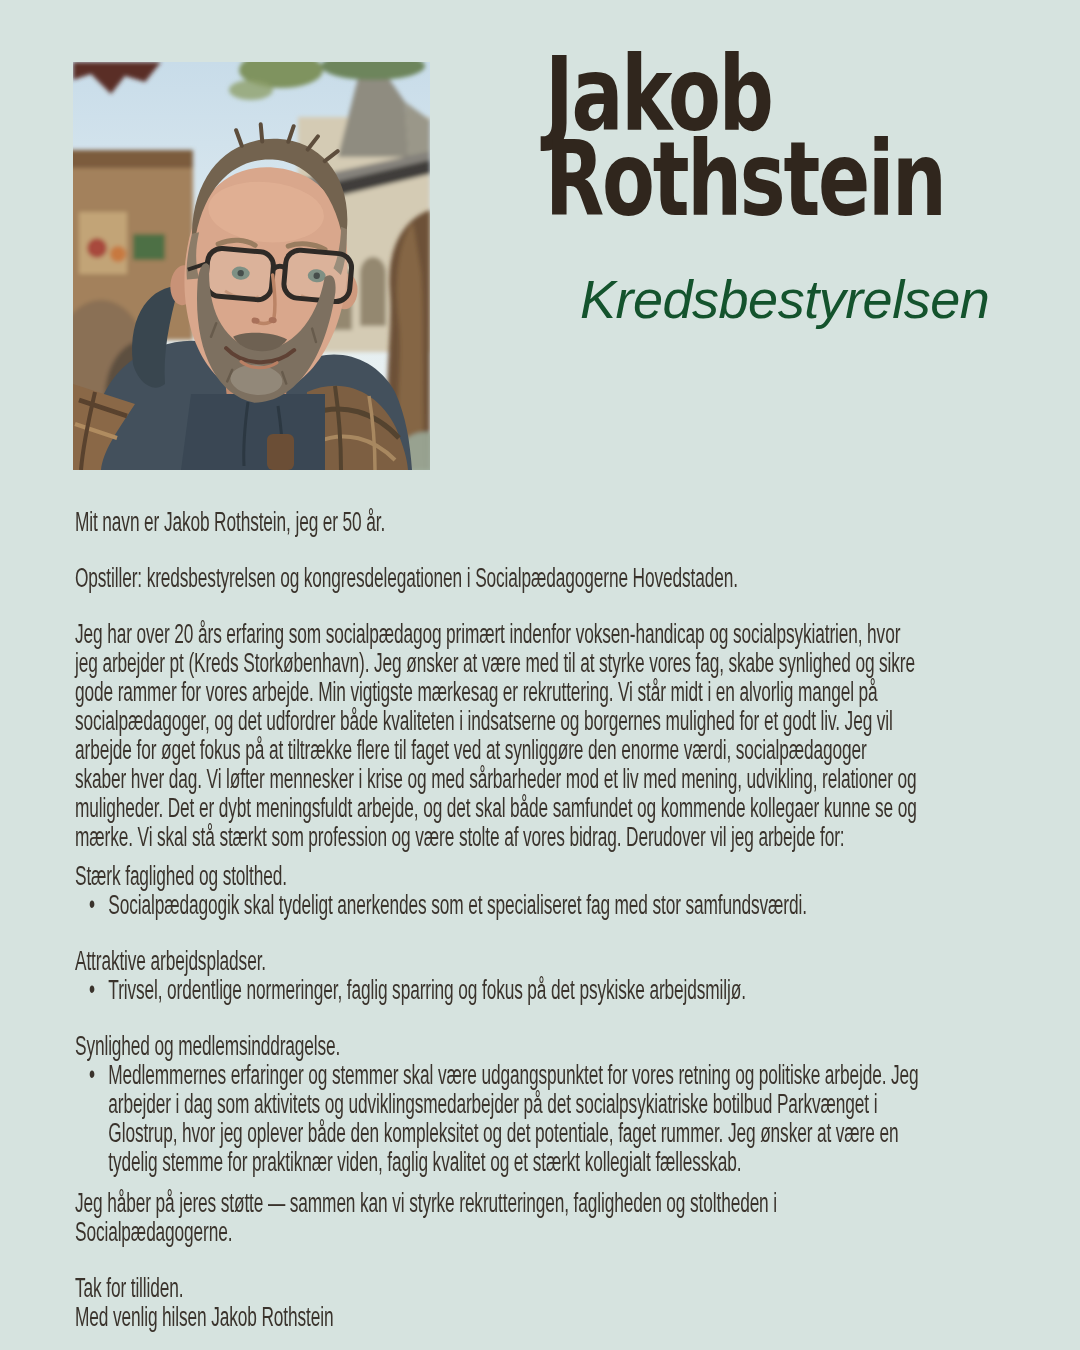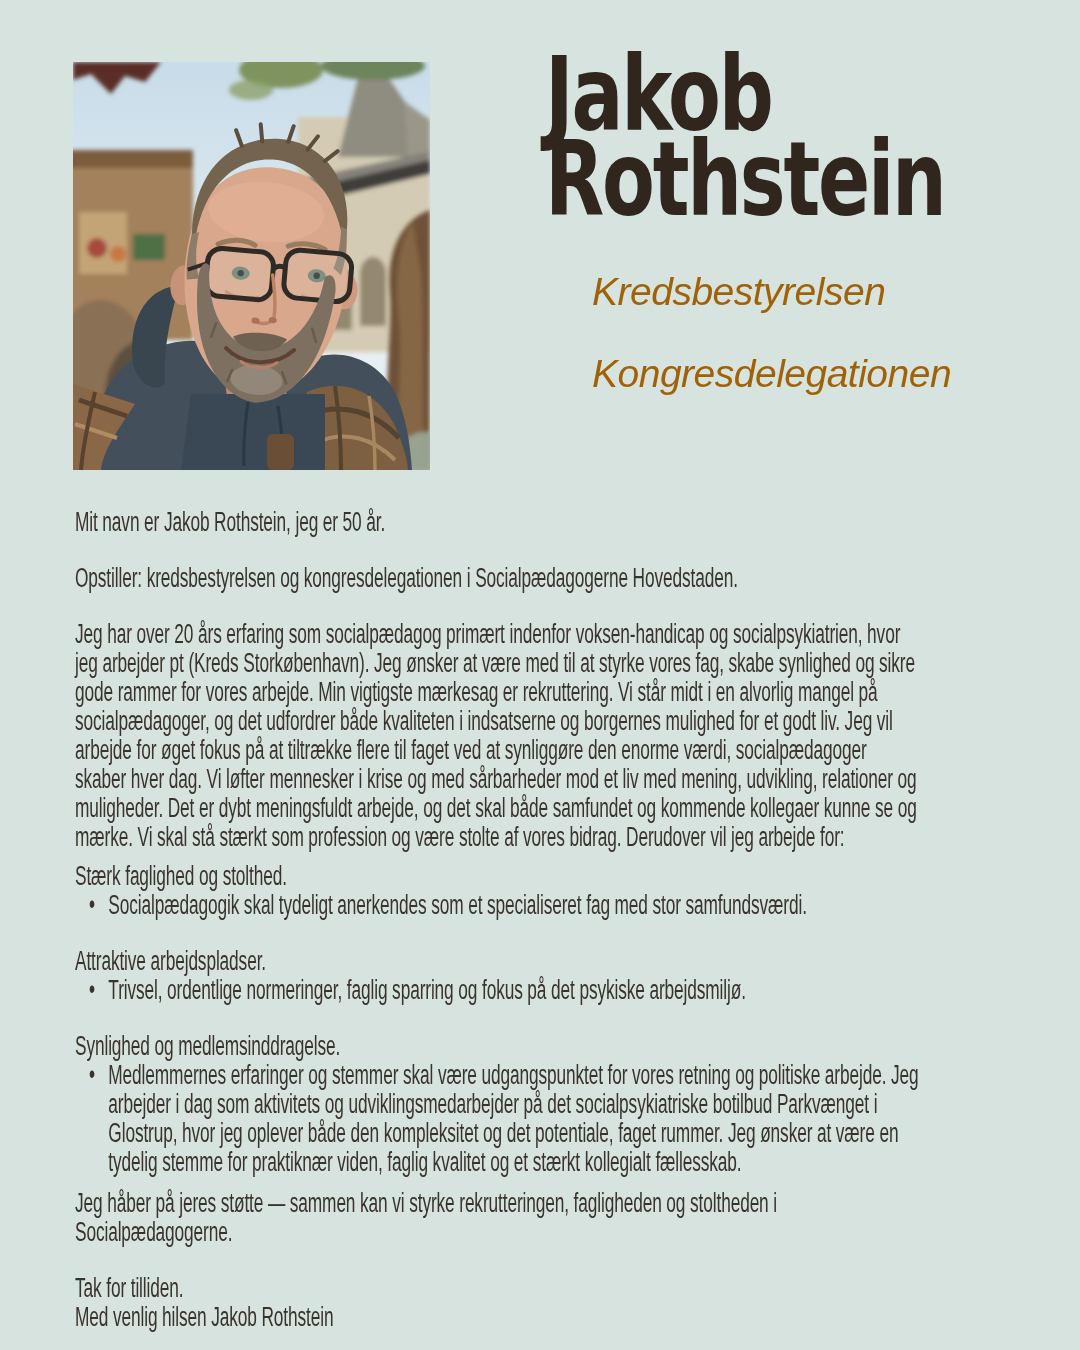--- a/index.html
+++ b/index.html
@@ -35,26 +35,26 @@
     letter-spacing: -3px;
     color: #30261d;
     transform: scale(0.74, 1);
     transform-origin: 0 0;
     white-space: nowrap;
   }
   .title .tline { display: block; }
 
   .subtitle {
     position: absolute;
-    left: 592px;
-    font-size: 39px;
+    left: 580px;
+    font-size: 54px;
     line-height: 1;
     font-style: italic;
     letter-spacing: -0.5px;
-    color: #a16207;
+    color: #14532d;
     white-space: nowrap;
   }
   .sub1 { top: 272px; }
   .sub2 { top: 354px; }
 
   
   .bodytext {
     position: absolute;
     left: 75px; top: 508px;
     width: 940px;
@@ -223,21 +223,20 @@
       </g>
     </svg>
   </div>
 
   <h1 class="title">
     <span class="tline">Jakob</span>
     <span class="tline">Rothstein</span>
   </h1>
 
   <div class="subtitle sub1">Kredsbestyrelsen</div>
-  <div class="subtitle sub2">Kongresdelegationen</div>
 
   <div class="bodytext">
     <div class="inner">
       <p>Mit navn er Jakob Rothstein, jeg er 50 år.</p>
       <p>Opstiller: kredsbestyrelsen og kongresdelegationen i Socialpædagogerne Hovedstaden.</p>
       <p class="para-exp">Jeg har over 20 års erfaring som socialpædagog primært indenfor voksen-handicap og socialpsykiatrien, hvor
 jeg arbejder pt (Kreds Storkøbenhavn). Jeg ønsker at være med til at styrke vores fag, skabe synlighed og sikre
 gode rammer for vores arbejde. Min vigtigste mærkesag er rekruttering. Vi står midt i en alvorlig mangel på
 socialpædagoger, og det udfordrer både kvaliteten i indsatserne og borgernes mulighed for et godt liv. Jeg vil
 arbejde for øget fokus på at tiltrække flere til faget ved at synliggøre den enorme værdi, socialpædagoger

